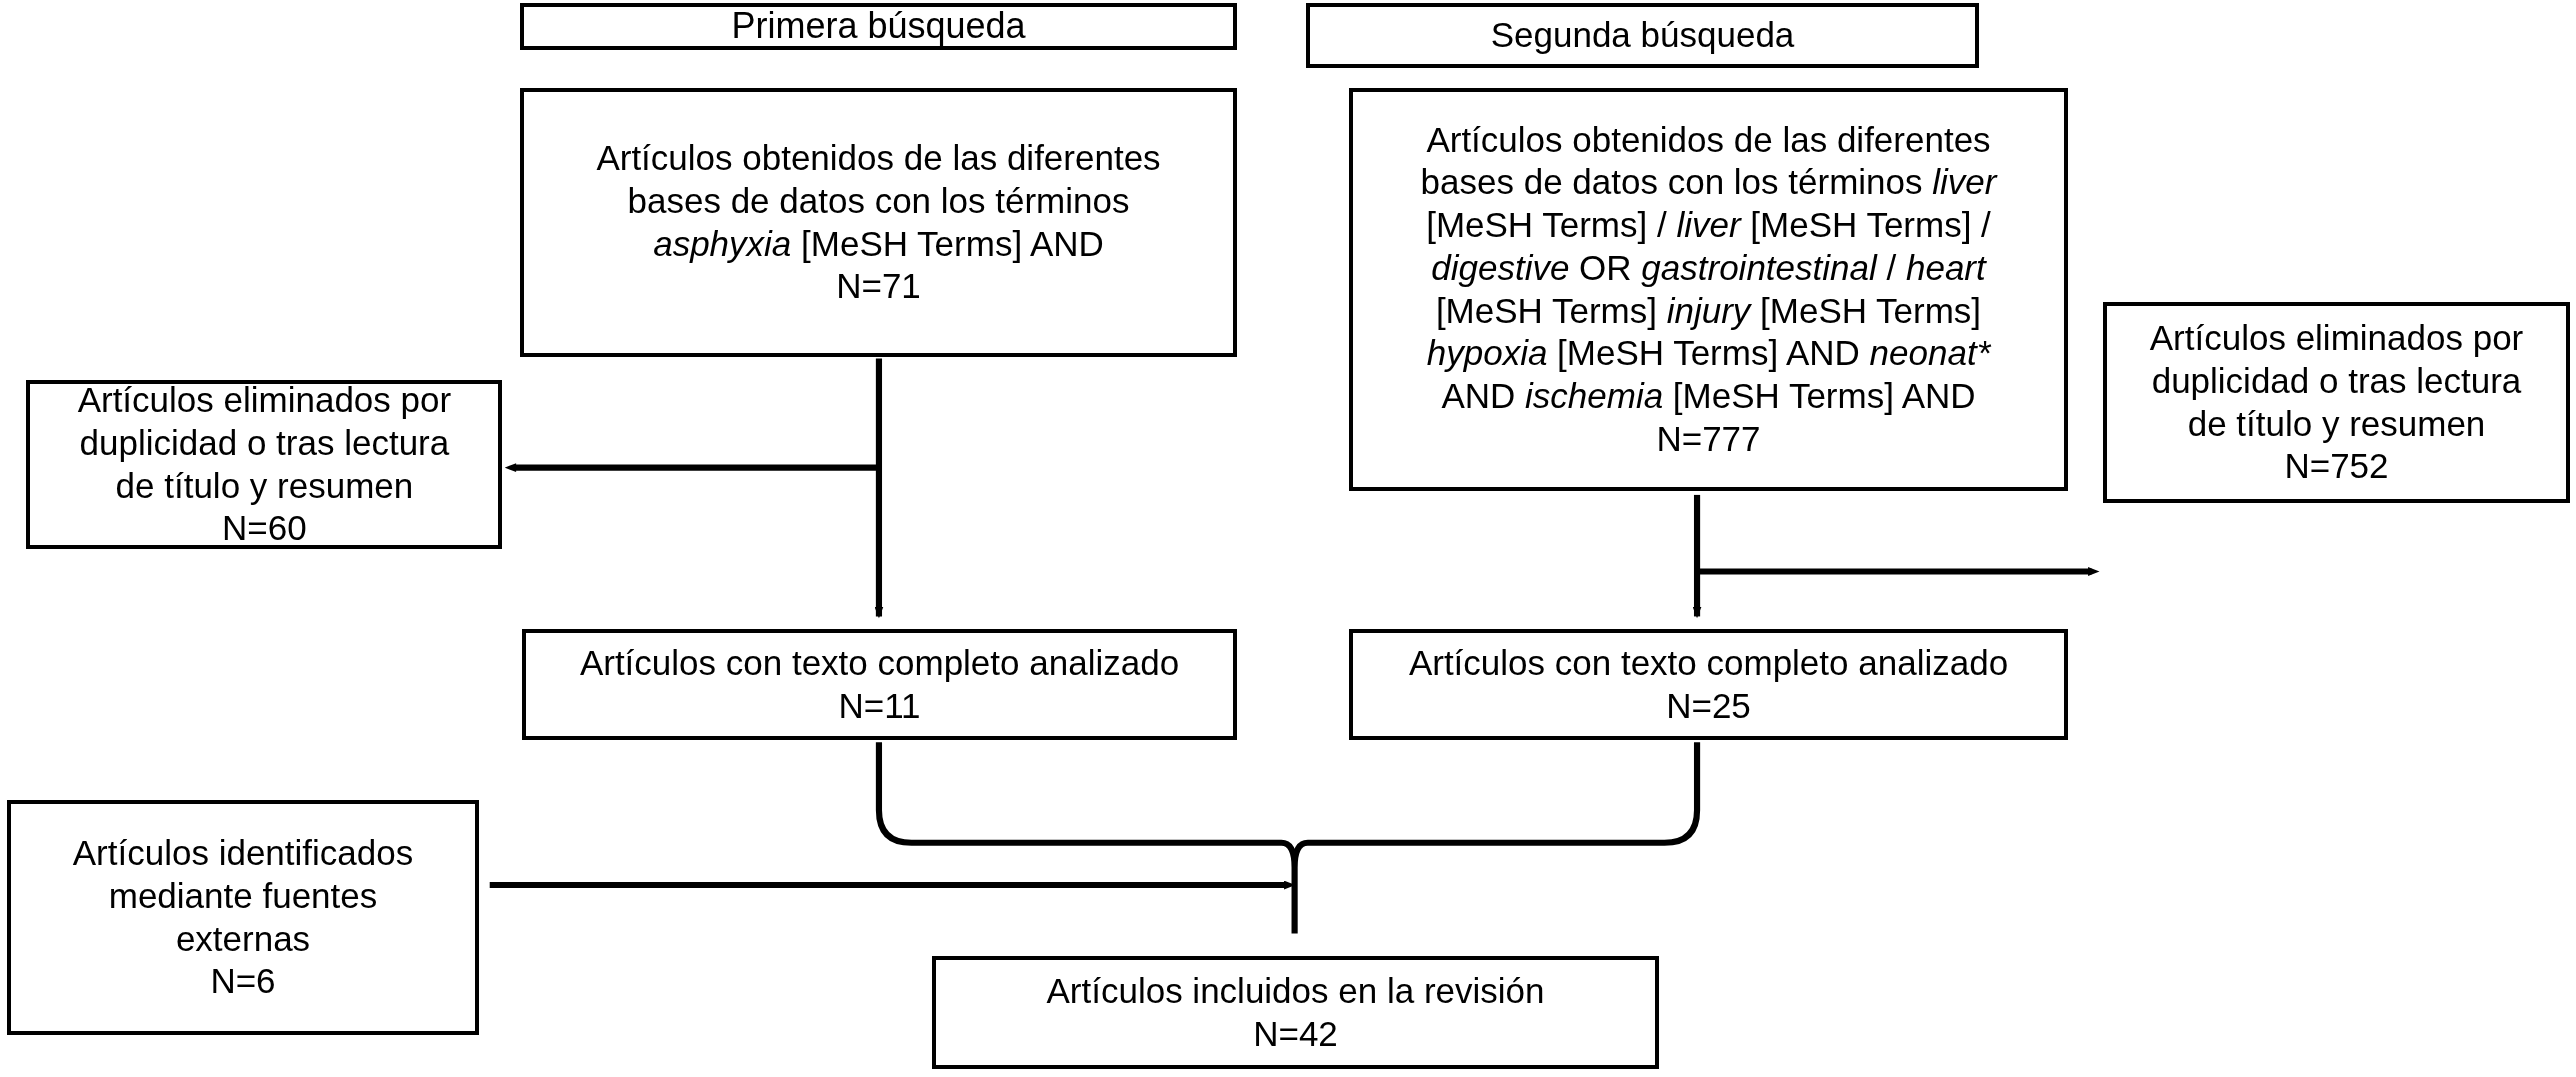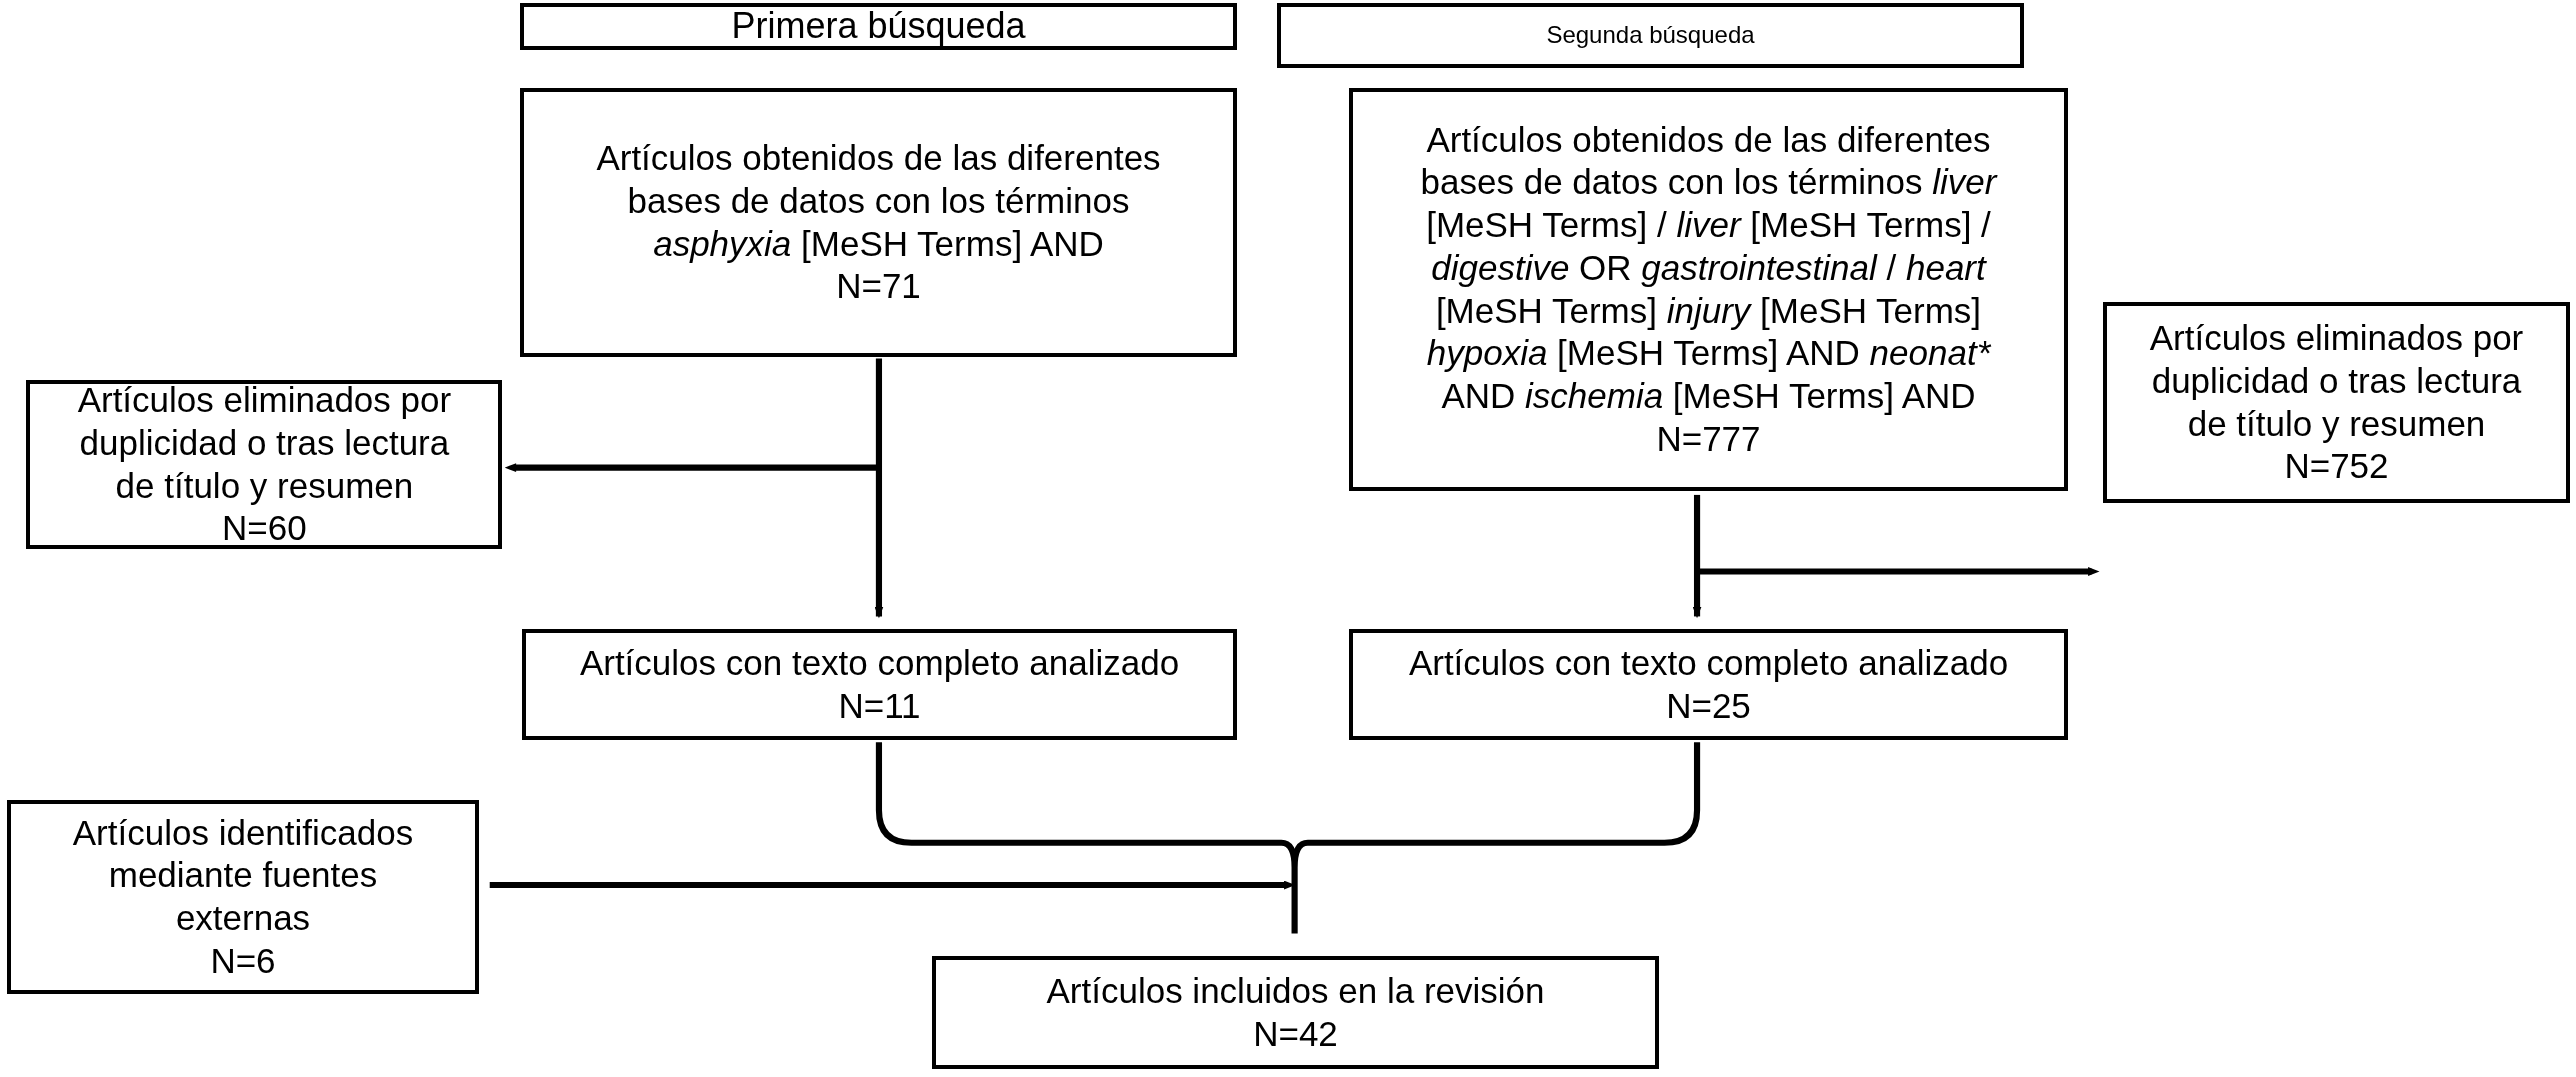--- a/index.html
+++ b/index.html
@@ -44,27 +44,27 @@
   }
   .node .ln {
     display: block;
     white-space: nowrap;
   }
   .it { font-style: italic; margin-top: 21px; }
 
   
   #hdr1   { left: 520px;  top: 2.6px;    width: 717px; height: 47px;  font-size: 36px; }
   #src1   { left: 520px;  top: 88px;  width: 717px; height: 269px; }
-  #hdr2   { left: 1277px; top: 2.6px;    width: 747px; height: 65px;  font-size: 24px; }
+  #hdr2   { left: 1306px; top: 2.6px;    width: 673px; height: 65px;  font-size: 35px; }
   #src2   { left: 1349px; top: 88px;  width: 719px; height: 403px; }
   #excl1  { left: 26.4px;   top: 380px;  width: 476px; height: 169px; }
   #excl2  { left: 2103px; top: 302px;  width: 467px; height: 201px; }
   #full1  { left: 522px;  top: 629px;  width: 715px; height: 111px; }
   #full2  { left: 1349px; top: 629px;  width: 719px; height: 111px; }
-  #extsrc { left: 7px;    top: 800px;  width: 472px; height: 194px; }
+  #extsrc { left: 7px;    top: 800px;  width: 472px; height: 235px; }
   #incl   { left: 932px; top: 956px; width: 727px; height: 113px; }
 </style>
 </head>
 <body>
 
 <div id="canvas">
 
   <svg id="connectors" viewBox="0 0 2925 1223" width="2576" height="1077" xmlns="http://www.w3.org/2000/svg">
     <defs>
       <marker id="ar-down" markerWidth="16" markerHeight="16" refX="5" refY="11" orient="0" markerUnits="userSpaceOnUse">

